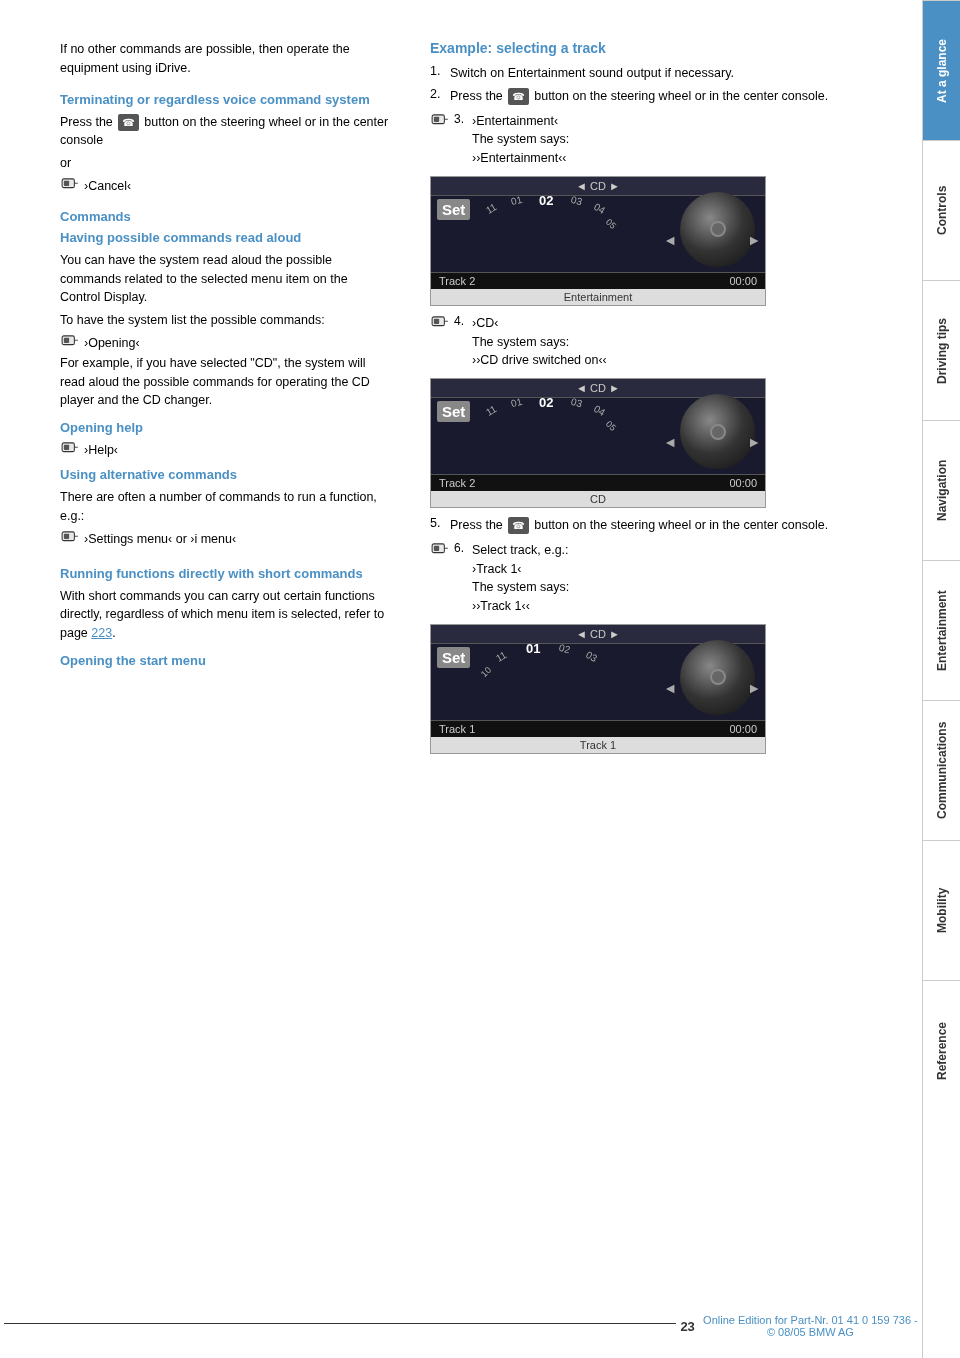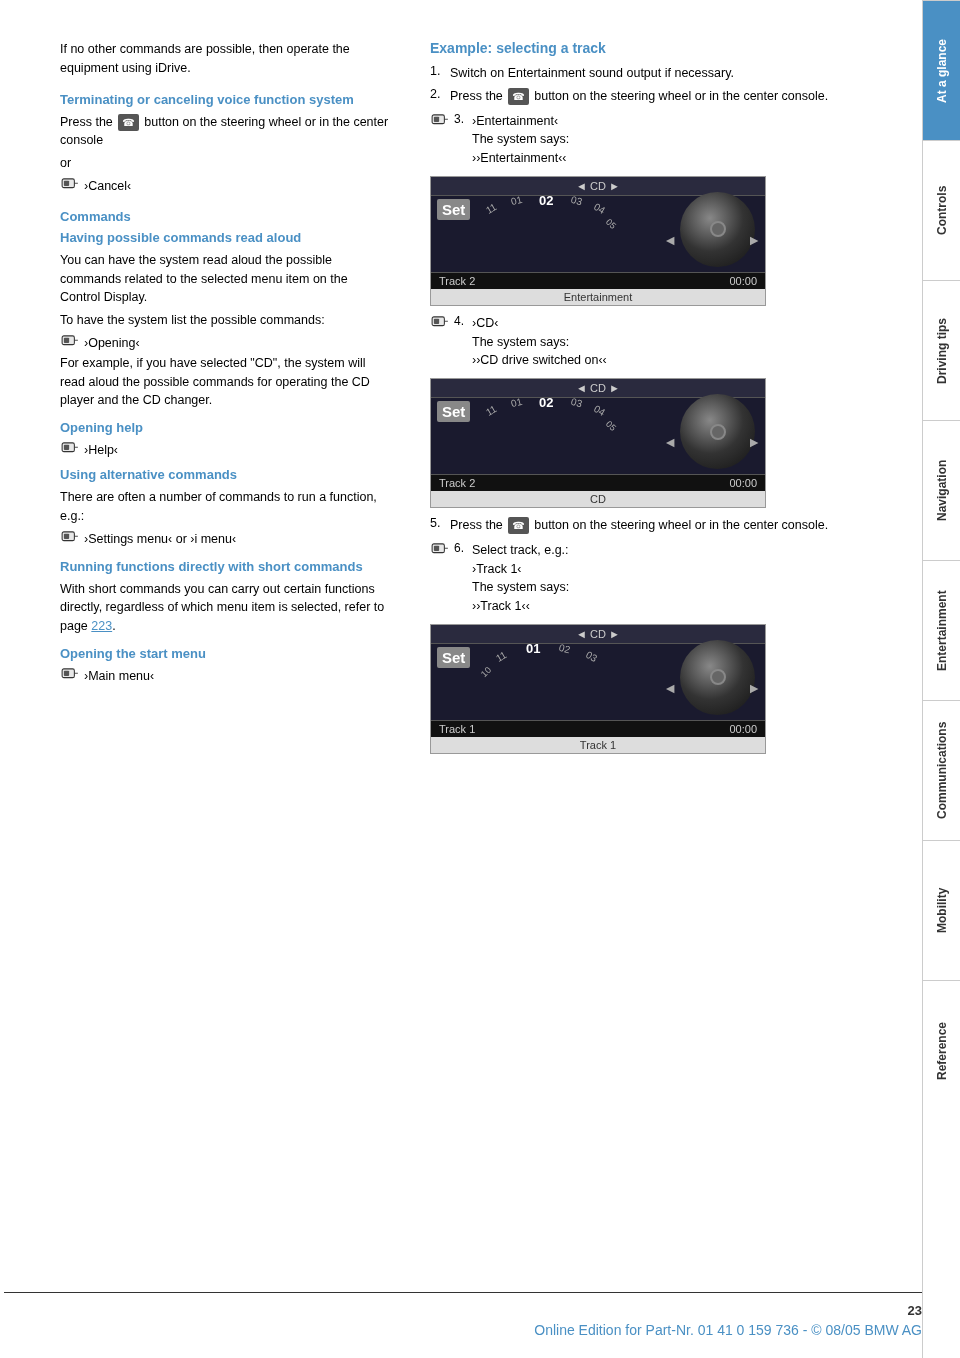--- a/index.html
+++ b/index.html
@@ -209,33 +209,33 @@
       line-height: 1.5;
     }
 
     
     .page-footer {
       position: absolute;
       bottom: 20px;
       left: 4px;
       right: 38px;
       display: flex;
-      flex-direction: column;
-      align-items: flex-end;
+      flex-direction: row;
+      align-items: center;
       gap: 4px;
     }
 
     .page-number {
       font-size: 13px;
       font-weight: bold;
       color: #333;
     }
 
     .footer-text {
-      font-size: 14px;
+      font-size: 11px;
       color: #4a90c4;
       text-align: center;
     }
 
     .divider-line {
       width: 100%;
       height: 1px;
       background: #333;
       margin-bottom: 6px;
     }
@@ -256,21 +256,21 @@
 
   <div class="main-content">
 
     <div class="left-column">
 
       <div class="top-intro">
         <p>If no other commands are possible, then operate the equipment using iDrive.</p>
       </div>
 
       <div class="section-block">
-        <div class="section-heading">Terminating or canceling voice function system</div>
+        <div class="section-heading">Terminating or regardless voice command system</div>
         <p>
           <span>Press the</span>
           <span class="inline-btn">☎</span>
           <span>button on the steering wheel or in the center console</span>
         </p>
         <p class="or-line">or</p>
         <div class="command-line">
           <span class="mic-icon">
             <svg viewBox="0 0 20 16" fill="none" xmlns="http://www.w3.org/2000/svg">
               <rect x="1" y="1" width="14" height="10" rx="2" stroke="#333" stroke-width="1.2" fill="#e8e8e8"></rect>
@@ -323,40 +323,30 @@
             <svg viewBox="0 0 20 16" fill="none" xmlns="http://www.w3.org/2000/svg">
               <rect x="1" y="1" width="14" height="10" rx="2" stroke="#333" stroke-width="1.2" fill="#e8e8e8"></rect>
               <rect x="3" y="3" width="6" height="6" rx="1" fill="#555"></rect>
               <line x1="15" y1="6" x2="19" y2="6" stroke="#333" stroke-width="1"></line>
             </svg>
           </span>
           <span class="command-text">›Settings menu‹ or ›i menu‹</span>
         </div>
       </div>
 
-      <div style="margin-top:13px;">
+      <div style="margin-top:20px;">
         <div class="section-heading">Running functions directly with short commands</div>
         <p>
           <span>With short commands you can carry out certain functions directly, regardless of which menu item is selected, refer to page</span>
           <span style="color:#4a90c4; text-decoration:underline;">223</span><span>.</span>
         </p>
       </div>
 
       <div style="margin-top:10px;">
         <div class="section-heading">Opening the start menu</div>
-        <div class="command-line">
-          <span class="mic-icon">
-            <svg viewBox="0 0 20 16" fill="none" xmlns="http://www.w3.org/2000/svg">
-              <rect x="1" y="1" width="14" height="10" rx="2" stroke="#333" stroke-width="1.2" fill="#e8e8e8"></rect>
-              <rect x="3" y="3" width="6" height="6" rx="1" fill="#555"></rect>
-              <line x1="15" y1="6" x2="19" y2="6" stroke="#333" stroke-width="1"></line>
-            </svg>
-          </span>
-          <span class="command-text">›Main menu‹</span>
-        </div>
       </div>
 
     </div>
 
     <div class="right-column">
 
       <div class="example-heading">Example: selecting a track</div>
 
       <div class="step-row">
         <span class="step-num">1.</span>

